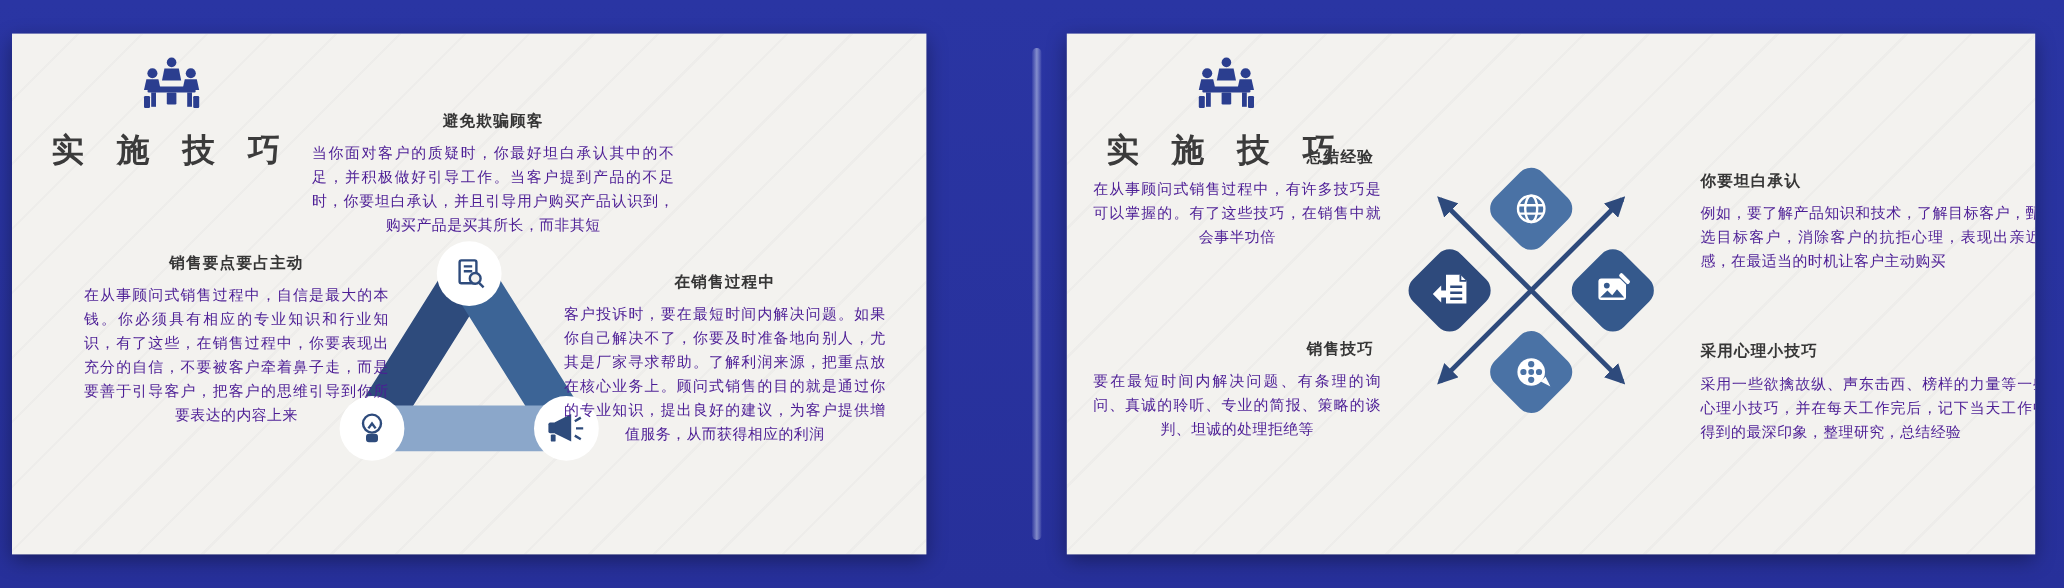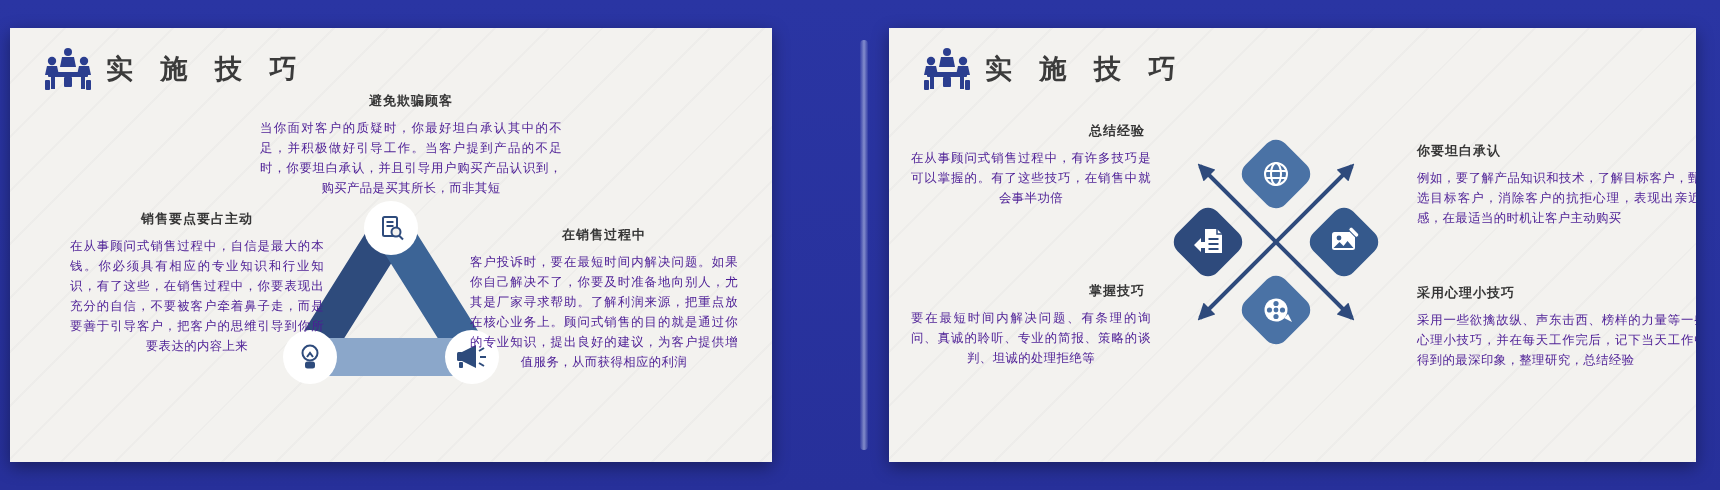--- a/index.html
+++ b/index.html
@@ -26,21 +26,21 @@
   .slide-right { left:889px; width:807px; }
 
   .spine {
     position:absolute; left:860px; top:40px; width:8px; height:410px;
     background:linear-gradient(90deg, rgba(255,255,255,.05), rgba(205,214,240,.55), rgba(255,255,255,.05));
     border-radius:4px;
   }
 
   .slide-header {
     position:absolute; left:33px; top:16px;
-    display:flex; align-items:center; gap:13px; z-index:5;
+    display:flex; align-items:center; gap:13px; z-index:5;flex-direction:column;
   }
   .title-icon { width:50px; height:50px; }
   .slide-title {
     font-size:27px; font-weight:600; color:#3b3b3b; letter-spacing:10px;
   }
 
   .heading {
     font-size:13px; font-weight:700; color:#363636;
     margin-bottom:8px; letter-spacing:1px;
   }
@@ -168,21 +168,21 @@
       <div class="heading">总结经验</div>
       <div class="body-text">在从事顾问式销售过程中，有许多技巧是可以掌握的。有了这些技巧，在销售中就会事半功倍</div>
     </div>
 
     <div class="block rblk-tr">
       <div class="heading">你要坦白承认</div>
       <div class="body-text">例如，要了解产品知识和技术，了解目标客户，甄选目标客户，消除客户的抗拒心理，表现出亲近感，在最适当的时机让客户主动购买</div>
     </div>
 
     <div class="block rblk-bl">
-      <div class="heading">掌握技巧</div>
+      <div class="heading">销售技巧</div>
       <div class="body-text">要在最短时间内解决问题、有条理的询问、真诚的聆听、专业的简报、策略的谈判、坦诚的处理拒绝等</div>
     </div>
 
     <div class="block rblk-br">
       <div class="heading">采用心理小技巧</div>
       <div class="body-text">采用一些欲擒故纵、声东击西、榜样的力量等一些心理小技巧，并在每天工作完后，记下当天工作中得到的最深印象，整理研究，总结经验</div>
     </div>
 
     <svg class="diamond-svg" width="212" height="234" viewBox="0 0 212 234">
       <defs>

